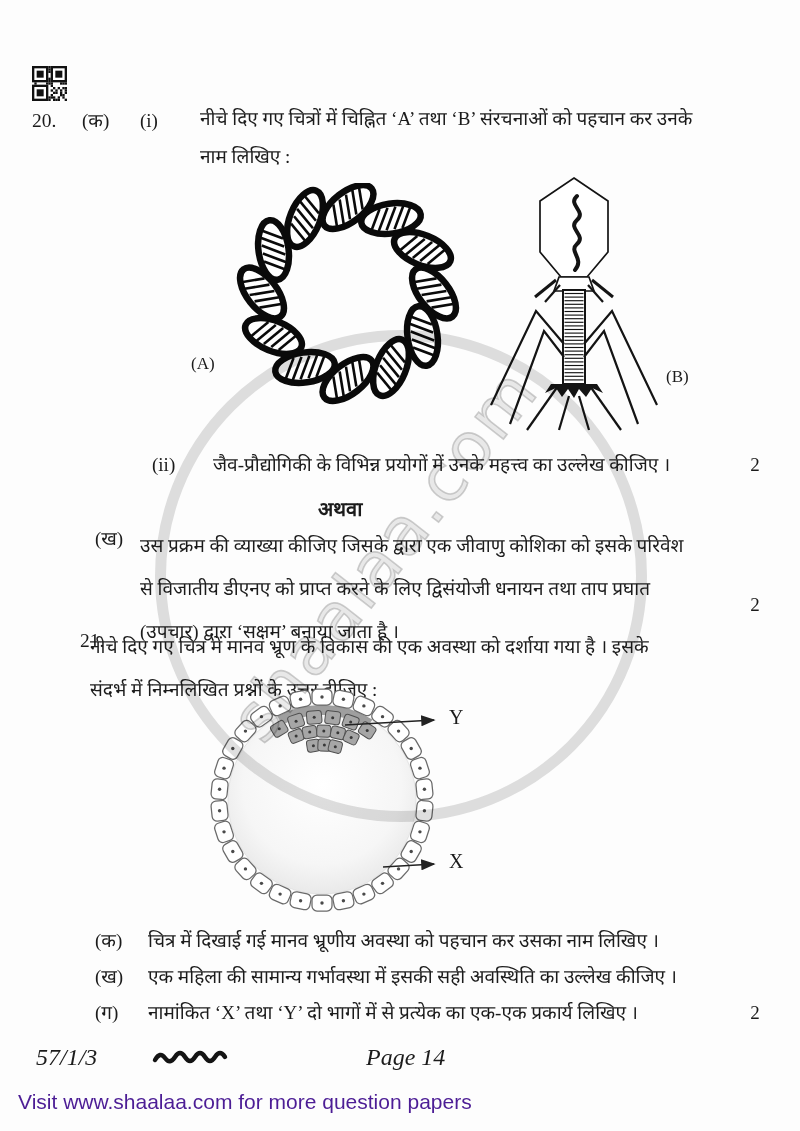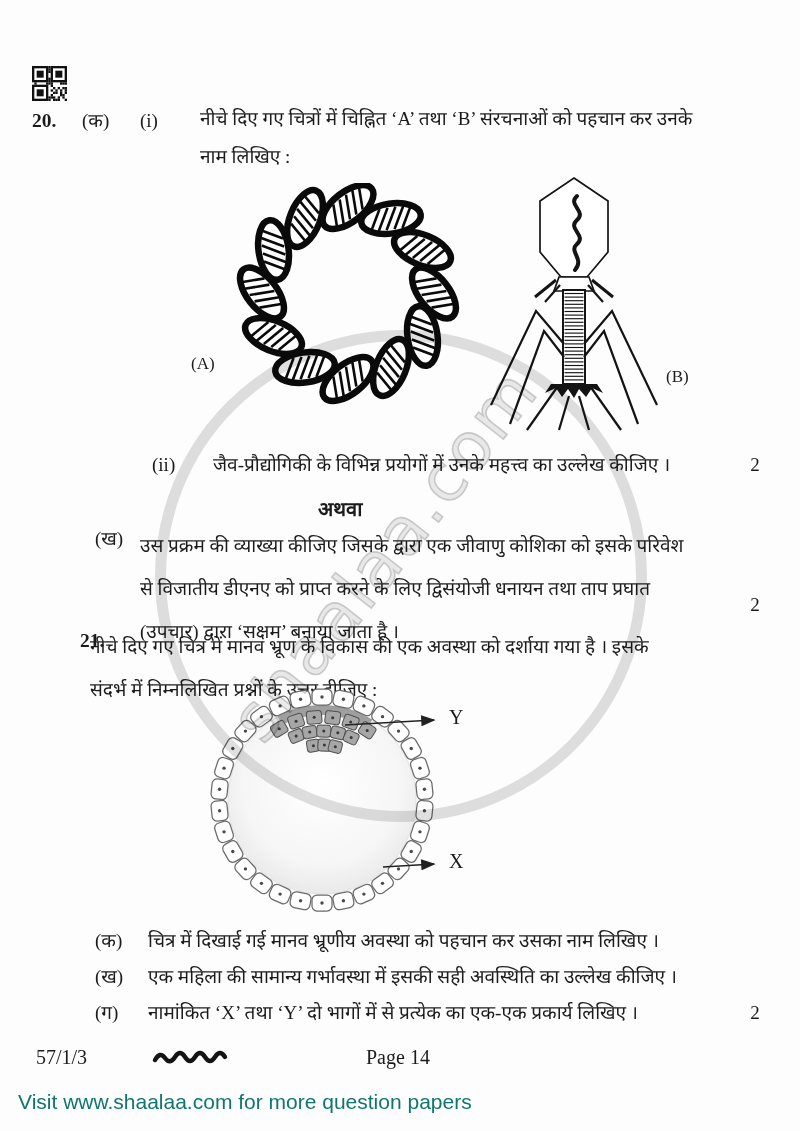--- a/index.html
+++ b/index.html
@@ -5,27 +5,27 @@
   html,body{margin:0;padding:0;background:#e9e9e9;}
   .page{
     position:relative;width:800px;height:1131px;margin:0 auto;
     background:#fdfdfd;overflow:hidden;
     font-family:"Liberation Serif","DejaVu Serif",serif;color:#1b1b1b;
   }
   .abs{position:absolute;}
   .hline{font-size:19px;line-height:38px;white-space:nowrap;}
   .hpar .ln{font-size:19px;line-height:35px;white-space:nowrap;margin-top:8px;}
   .lbl{font-size:19px;line-height:26px;}
-  .qnum{font-size:19.5px;font-weight:bold;line-height:26px;}
+  .qnum{font-size:19.5px;font-weight:normal;line-height:26px;}
   .marks{font-size:19px;line-height:26px;width:22px;text-align:center;}
   .figlabel{font-size:17px;line-height:20px;}
   .axislabel{font-size:20px;line-height:22px;font-family:"Liberation Serif",serif;}
   .orword{font-size:20px;font-weight:bold;line-height:26px;margin-left:32px;}
-  .footer-text{font-size:20px;line-height:22px;}
-  .visit{font-size:21px;line-height:24px;font-family:"Liberation Sans","DejaVu Sans",sans-serif;color:#0f766e;}
+  .footer-text{font-size:24px;line-height:22px;font-style:italic;}
+  .visit{font-size:21px;line-height:24px;font-family:"Liberation Sans","DejaVu Sans",sans-serif;color:#4c1d95;}
   
   .wm{mix-blend-mode:multiply;pointer-events:none;}
   .wm-ring{
     width:470px;height:470px;border:11px solid rgba(178,178,178,0.42);
     border-radius:50%;
   }
   .wm-text{
     width:620px;height:92px;line-height:92px;text-align:center;
     font-family:"DejaVu Sans","Liberation Sans",sans-serif;
     font-size:66px;letter-spacing:3px;

